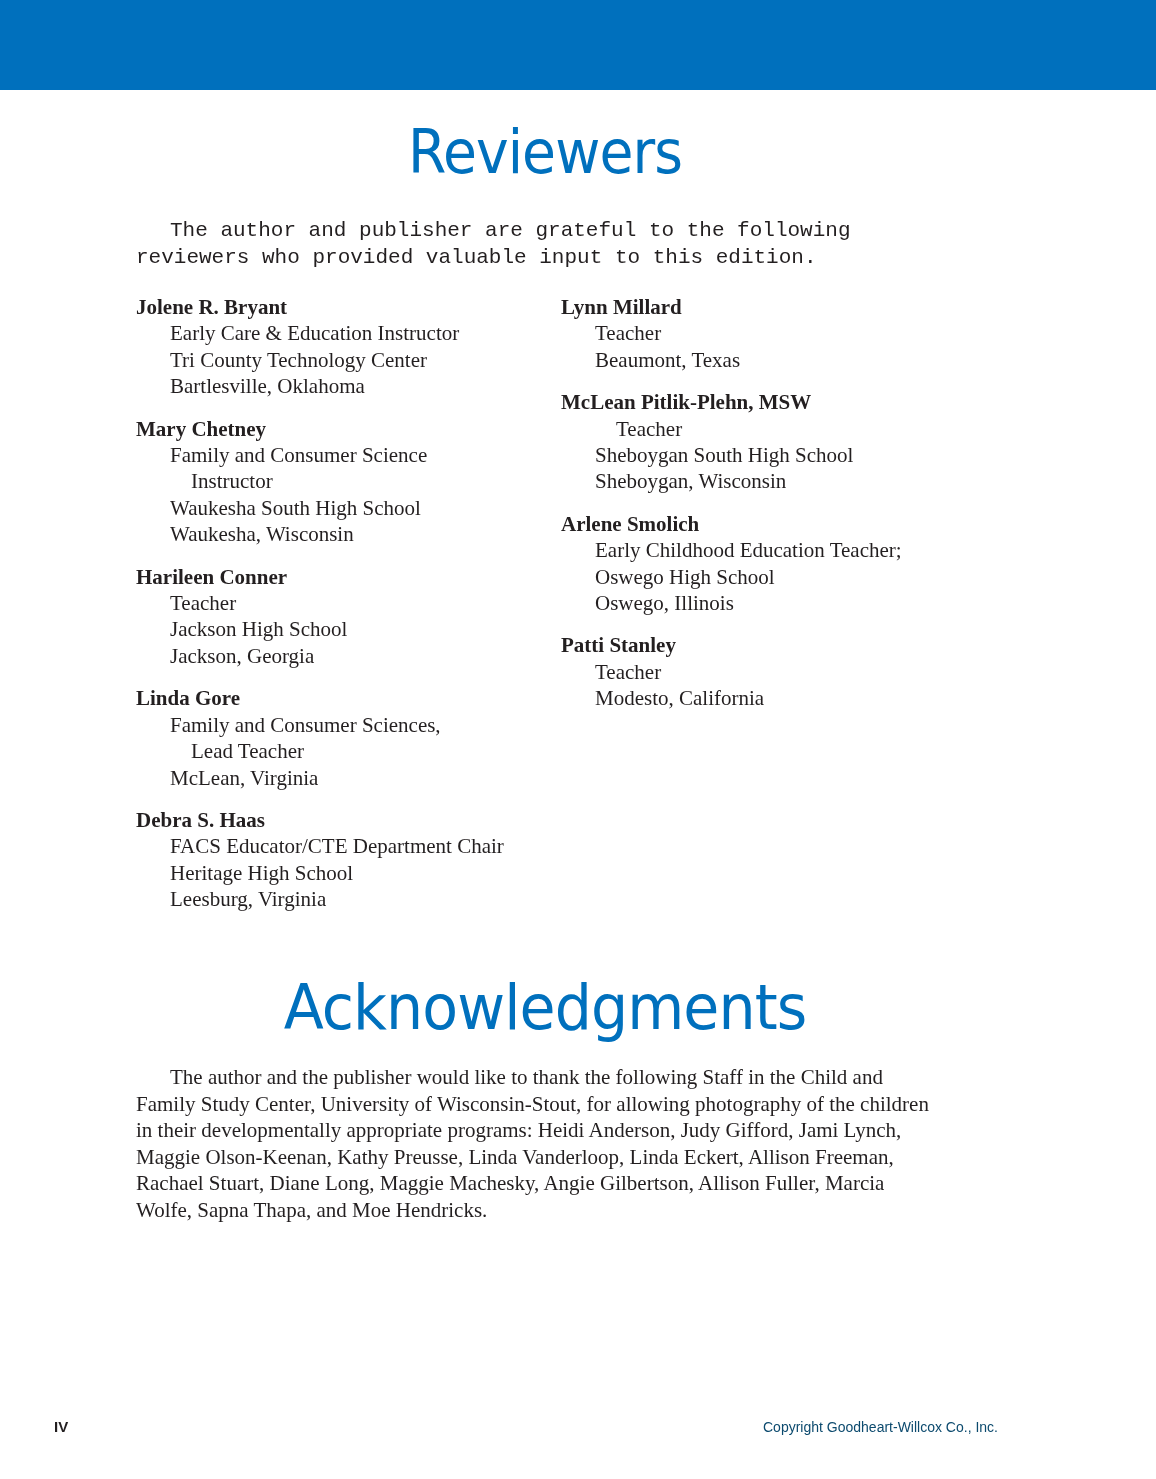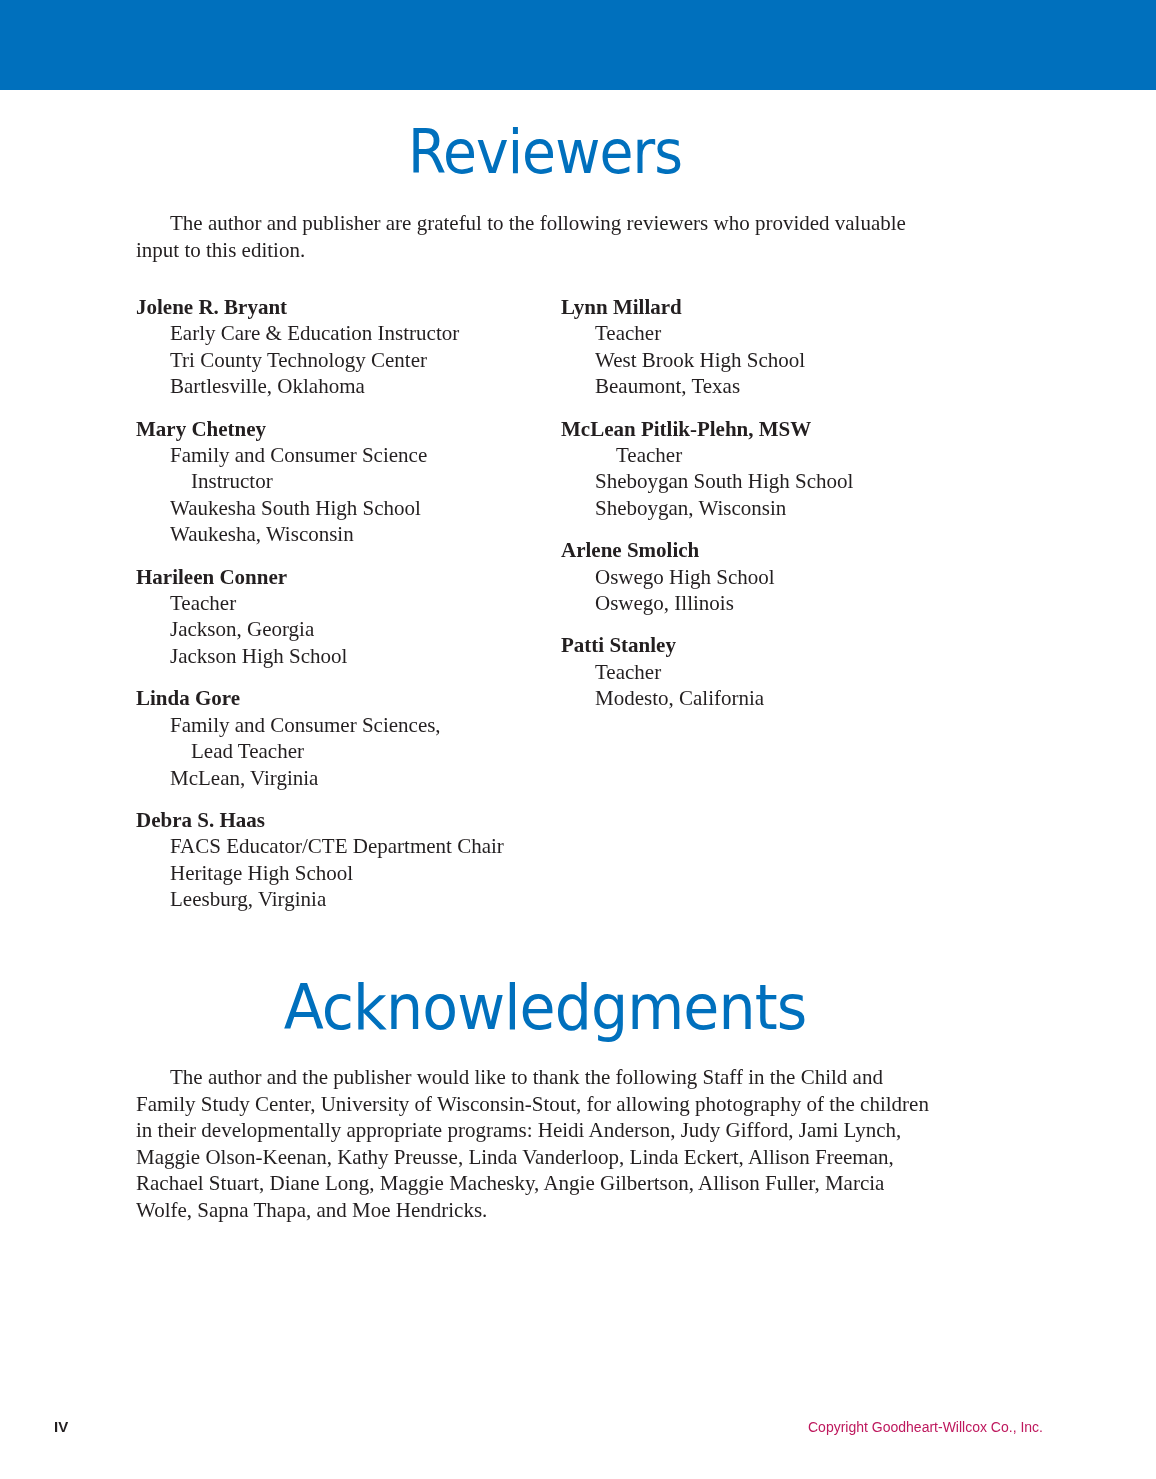--- a/index.html
+++ b/index.html
@@ -51,22 +51,23 @@
     }
     .intro {
       position: absolute;
       left: 136px;
       font-size: 21px;
       line-height: 26.5px;
       margin: 0;
       text-indent: 34px;
     }
     .intro.reviewers-intro {
-      top: 210px;
+      top: 218px;
       width: 770px;
+      font-family: Liberation Mono, monospace;
     }
     .intro.ack-intro {
       top: 1064px;
       width: 800px;
     }
     .col {
       position: absolute;
       top: 278px;
       font-size: 21px;
       line-height: 26.4px;
@@ -96,22 +97,21 @@
       font-size: 15px;
       color: #231f20;
       text-align: right;
     }
     .footer-copy {
       position: absolute;
       left: 763px;
       top: 1419px;
       font-family: "Liberation Sans", "DejaVu Sans", sans-serif;
       font-size: 14px;
-      color: #be185d;
-      margin-left: 45px;
+      color: #0c4a6e;
     }
   </style>
 </head>
 <body>
 
 <div class="top-band"></div>
 
 <h1 class="heading reviewers">Reviewers</h1>
 
 <p class="intro reviewers-intro">The author and publisher are grateful to the following reviewers who provided valuable input to this edition.</p>
@@ -126,52 +126,52 @@
   <div>
     <span class="reviewer-name">Mary Chetney</span>
     <span class="reviewer-line">Family and Consumer Science</span>
     <span class="reviewer-line cont">Instructor</span>
     <span class="reviewer-line">Waukesha South High School</span>
     <span class="reviewer-line">Waukesha, Wisconsin</span>
   </div>
   <div>
     <span class="reviewer-name">Harileen Conner</span>
     <span class="reviewer-line">Teacher</span>
+    <span class="reviewer-line">Jackson High School</span>
     <span class="reviewer-line">Jackson, Georgia</span>
-    <span class="reviewer-line">Jackson High School</span>
   </div>
   <div>
     <span class="reviewer-name">Linda Gore</span>
     <span class="reviewer-line">Family and Consumer Sciences,</span>
     <span class="reviewer-line cont">Lead Teacher</span>
     <span class="reviewer-line">McLean, Virginia</span>
   </div>
   <div>
     <span class="reviewer-name">Debra S. Haas</span>
     <span class="reviewer-line">FACS Educator/CTE Department Chair</span>
     <span class="reviewer-line">Heritage High School</span>
     <span class="reviewer-line">Leesburg, Virginia</span>
   </div>
 </div>
 
 <div class="col right">
   <div>
     <span class="reviewer-name">Lynn Millard</span>
     <span class="reviewer-line">Teacher</span>
-    <span class="reviewer-line">West Brook High School</span>
     <span class="reviewer-line">Beaumont, Texas</span>
   </div>
   <div>
     <span class="reviewer-name">McLean Pitlik-Plehn, MSW</span>
     <span class="reviewer-line cont">Teacher</span>
     <span class="reviewer-line">Sheboygan South High School</span>
     <span class="reviewer-line">Sheboygan, Wisconsin</span>
   </div>
   <div>
     <span class="reviewer-name">Arlene Smolich</span>
+    <span class="reviewer-line">Early Childhood Education Teacher;</span>
     <span class="reviewer-line">Oswego High School</span>
     <span class="reviewer-line">Oswego, Illinois</span>
   </div>
   <div>
     <span class="reviewer-name">Patti Stanley</span>
     <span class="reviewer-line">Teacher</span>
     <span class="reviewer-line">Modesto, California</span>
   </div>
 </div>
 

